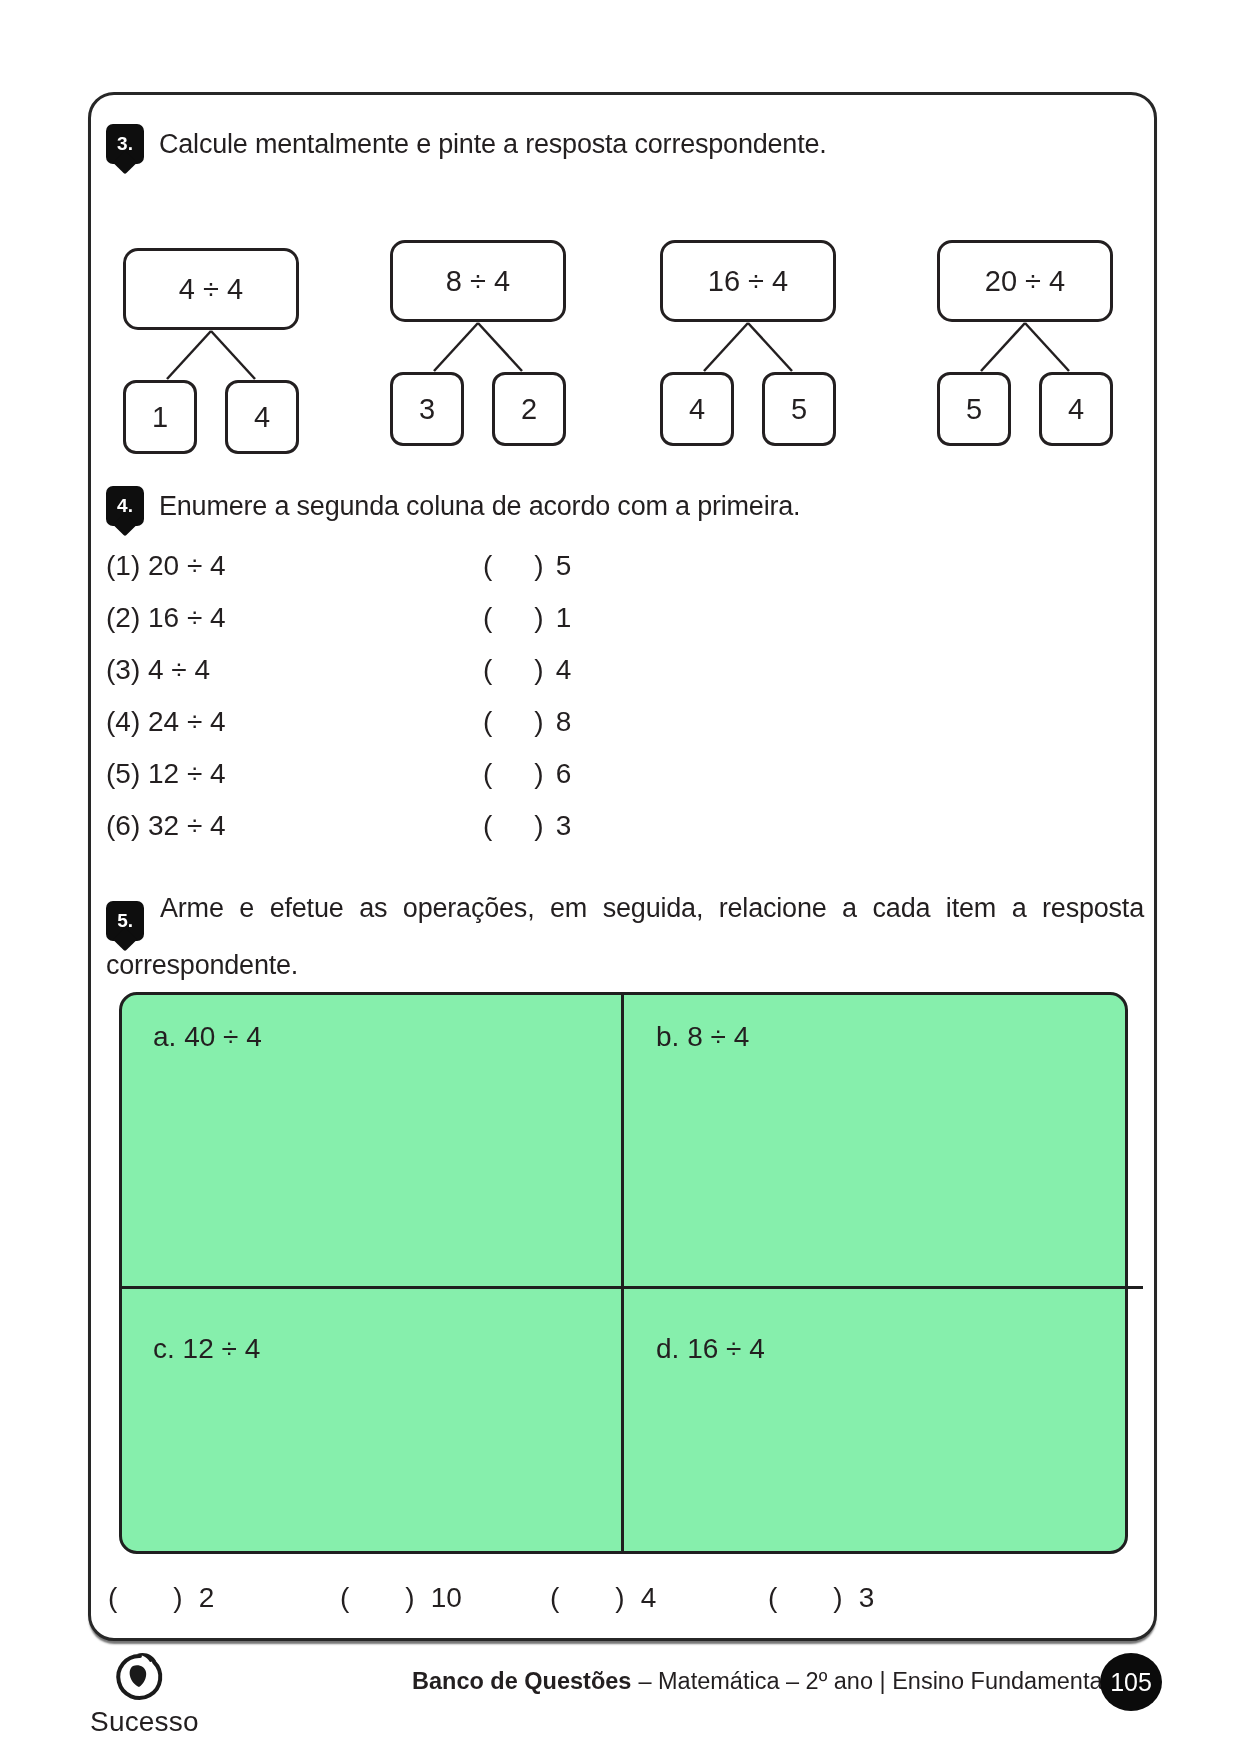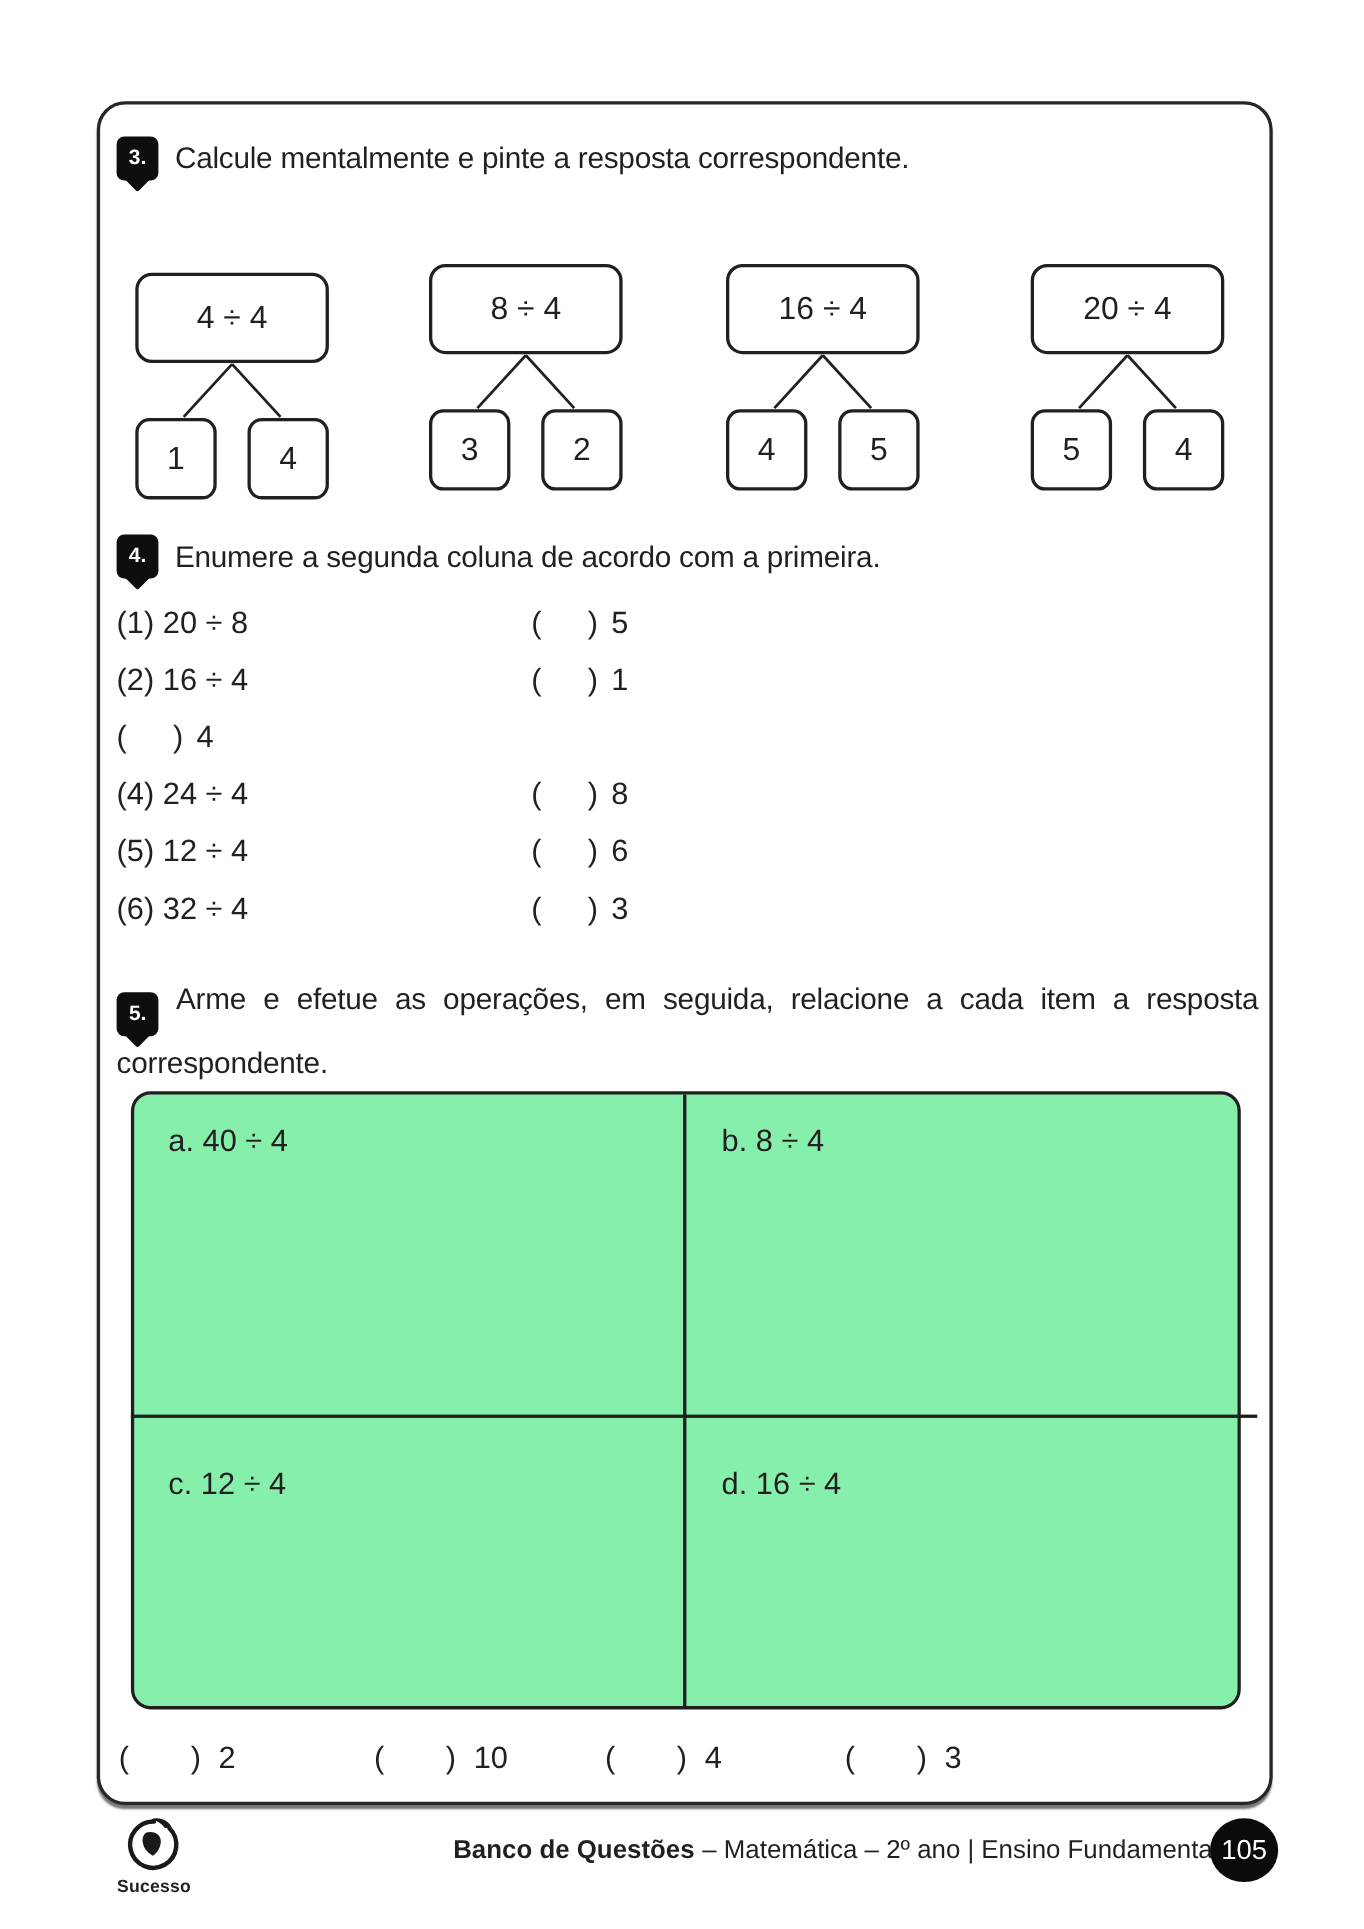--- a/index.html
+++ b/index.html
@@ -75,21 +75,21 @@
   .v-divider { left: 499px; top: 0; width: 3px; height: 100%; background: #1f1f1f; }
   .h-divider { left: -3px; top: 291px; width: 1024px; height: 3px; background: #1f1f1f; }
   .cell-label { font-size: 28px; white-space: nowrap; }
 
   .answers-row-item { font-size: 28px; white-space: nowrap; }
   .paren-gap-lg { display: inline-block; width: 56px; }
   .answers-row-item .num { margin-left: 16px; }
 
   
   .logo-block { left: 90px; top: 1652px; width: 100px; text-align: center; }
-  .logo-brand { font-size: 16px; font-weight: bold; letter-spacing: 0.2px; margin-top: -2px; }
+  .logo-brand { font-size: 28px; font-weight: normal; letter-spacing: 0.2px; margin-top: -2px; }
   .footer-title { left: 412px; top: 1668px; font-size: 23.5px; white-space: nowrap; }
   .footer-title .bold { font-weight: bold; margin-top: 39px; }
   .footer-title .rest { margin-left: 7px; }
   .page-circle {
     left: 1100px; top: 1653px; width: 62px; height: 58px;
     background: #0b0b0b; border-radius: 50%;
     display: flex; align-items: center; justify-content: center;
     color: #fff; font-size: 25px; font-weight: normal;
   }
 </style>
@@ -151,34 +151,35 @@
   </div>
 </div>
 
 <div class="abs q-header" style="left:106px; top:486px;">
   <span class="badge">4.</span>
   <span class="q-text">Enumere a segunda coluna de acordo com a primeira.</span>
 </div>
 
 <div class="abs" style="left:106px; top:540px;">
   <div class="match-row">
-    <span class="match-item">(1) 20 ÷ 8</span>
+    <span class="match-item">(1) 20 ÷ 4</span>
     <span>(</span>
       <span class="paren-gap-sm"></span>
       <span>)</span>
     <span class="match-answer">5</span>
   </div>
   <div class="match-row">
     <span class="match-item">(2) 16 ÷ 4</span>
     <span>(</span>
       <span class="paren-gap-sm"></span>
       <span>)</span>
     <span class="match-answer">1</span>
   </div>
   <div class="match-row">
+    <span class="match-item">(3) 4 ÷ 4</span>
     <span>(</span>
       <span class="paren-gap-sm"></span>
       <span>)</span>
     <span class="match-answer">4</span>
   </div>
   <div class="match-row">
     <span class="match-item">(4) 24 ÷ 4</span>
     <span>(</span>
       <span class="paren-gap-sm"></span>
       <span>)</span>

